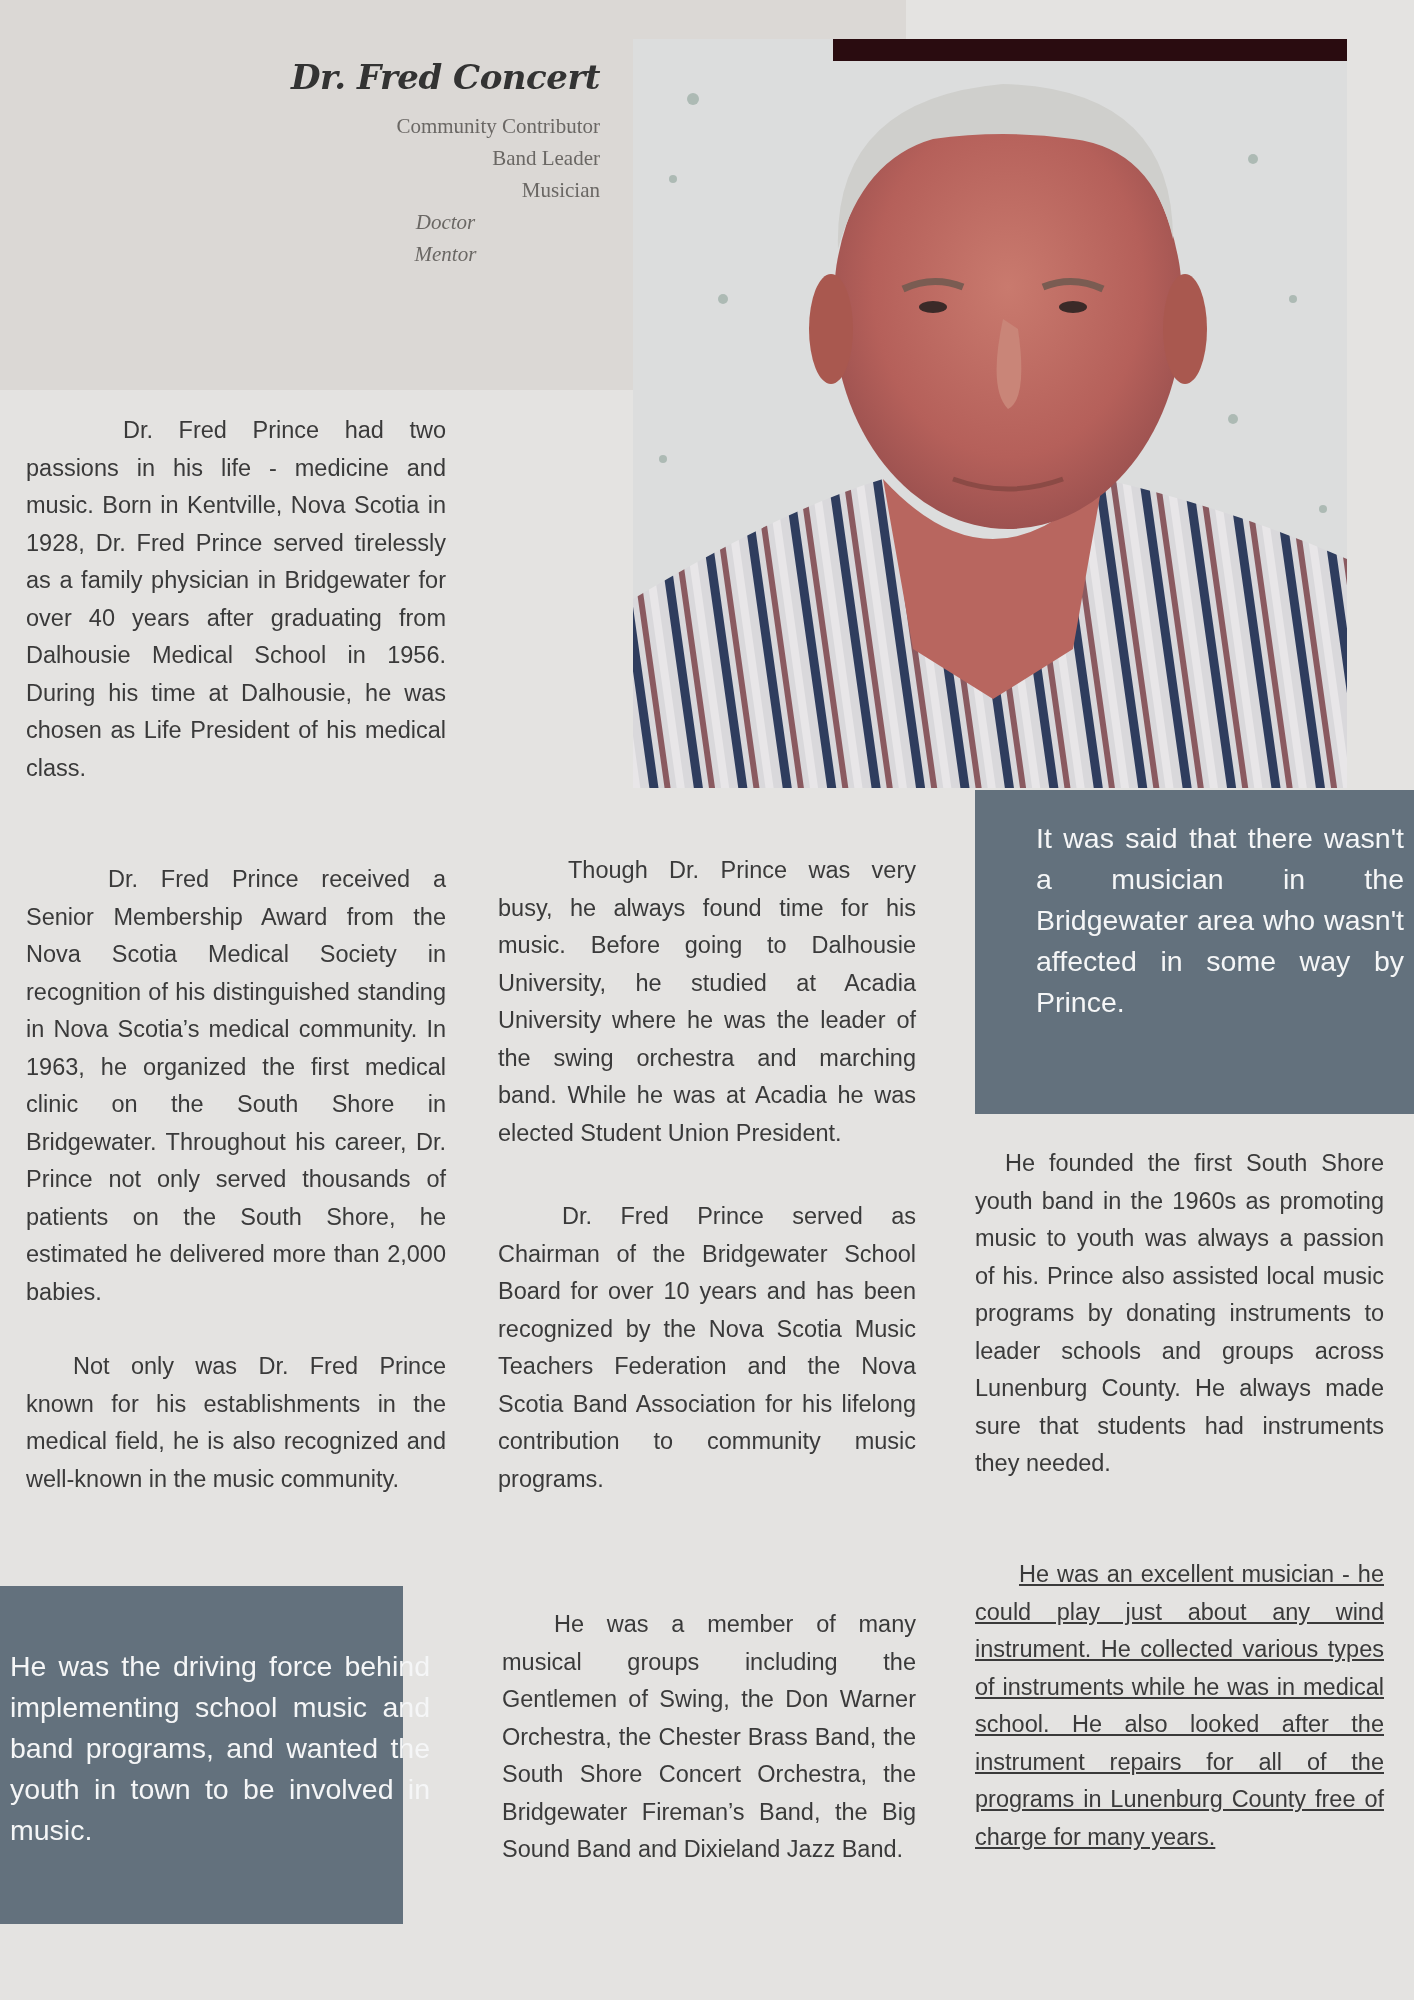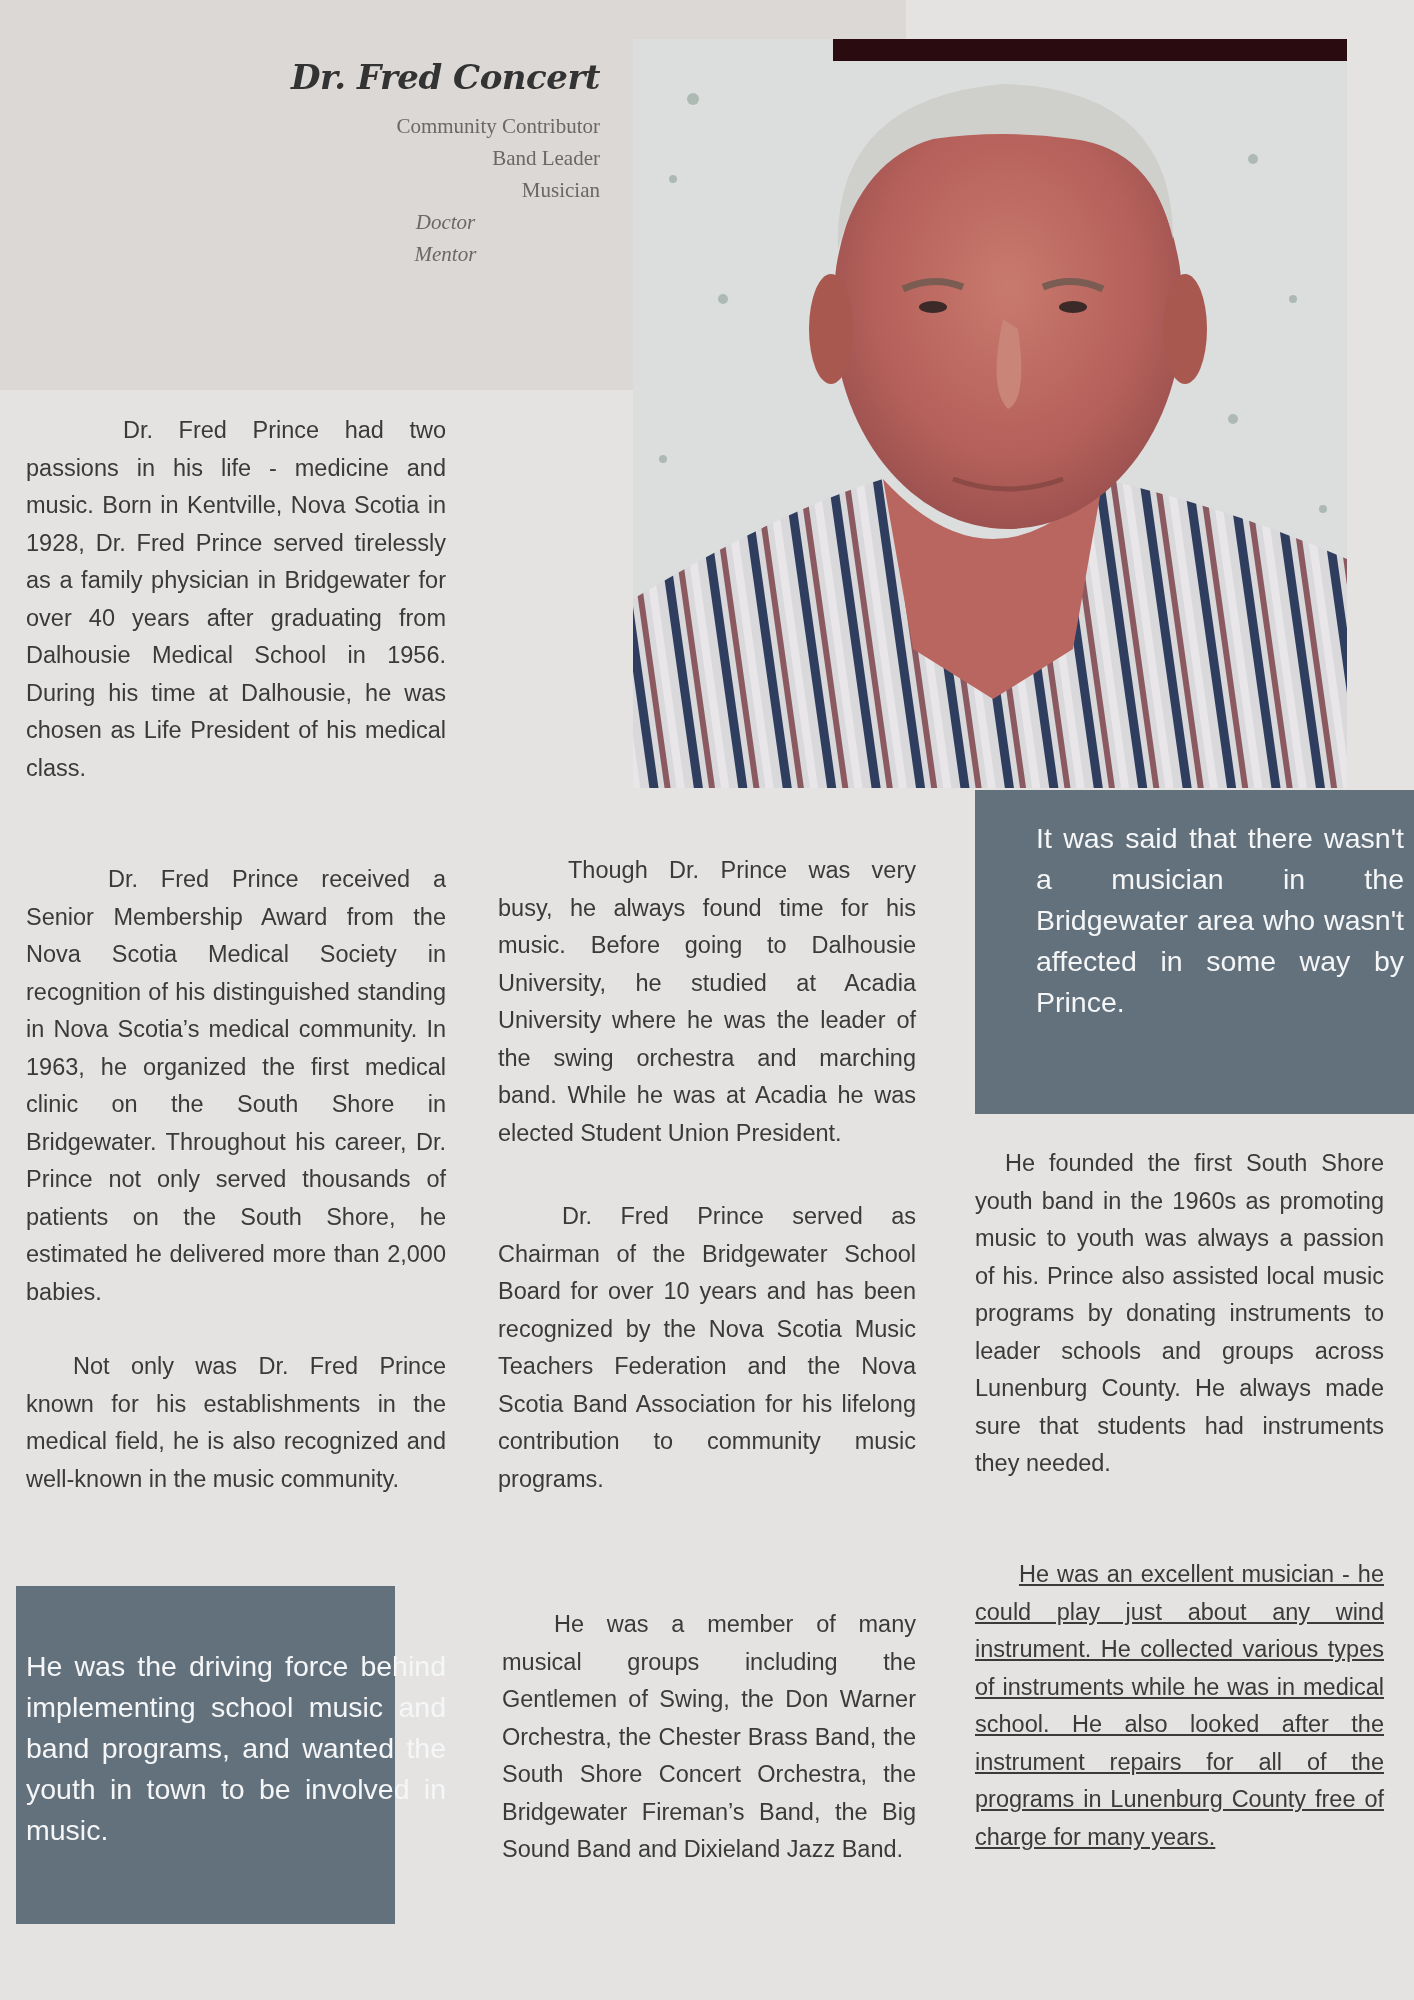--- a/index.html
+++ b/index.html
@@ -114,21 +114,21 @@
 
     <path d="M370 280 Q355 350 375 370 Q395 360 385 290" fill="#c98578"></path>
     <path d="M320 440 Q375 460 430 440" stroke="#8b4a45" stroke-width="5" fill="none"></path>
   </svg>
 </div>
 
 <p class="para indent-lg" style="left:26px; top:412px; width:420px;">Dr. Fred Prince had two passions in his life - medicine and music. Born in Kentville, Nova Scotia in 1928, Dr. Fred Prince served tirelessly as a family physician in Bridgewater for over 40 years after graduating from Dalhousie Medical School in 1956. During his time at Dalhousie, he was chosen as Life President of his medical class.</p>
 <p class="para indent-lg" style="left:26px; top:861px; width:420px; text-indent:82px;">Dr. Fred Prince received a Senior Membership Award from the Nova Scotia Medical Society in recognition of his distinguished standing in Nova Scotia’s medical community. In 1963, he organized the first medical clinic on the South Shore in Bridgewater. Throughout his career, Dr. Prince not only served thousands of patients on the South Shore, he estimated he delivered more than 2,000 babies.</p>
 <p class="para indent-md" style="left:26px; top:1348px; width:420px; text-indent:47px;">Not only was Dr. Fred Prince known for his establishments in the medical field, he is also recognized and well-known in the music community.</p>
 
-<div class="quote-box" style="left:16px; top:1586px; width:379px; height:338px;">
+<div class="quote-box" style="left:0; top:1586px; width:379px; height:338px;padding-left:24px;">
   <p class="quote-text" style="left:10px; top:60px; width:420px;">He was the driving force behind implementing school music and band programs, and wanted the youth in town to be involved in music.</p>
 </div>
 
 <p class="para indent-md" style="left:498px; top:824px; width:418px; text-indent:70px;margin-top:28px;">Though Dr. Prince was very busy, he always found time for his music. Before going to Dalhousie University, he studied at Acadia University where he was the leader of the swing orchestra and marching band. While he was at Acadia he was elected Student Union President.</p>
 <p class="para indent-md" style="left:498px; top:1198px; width:418px; text-indent:64px;">Dr. Fred Prince served as Chairman of the Bridgewater School Board for over 10 years and has been recognized by the Nova Scotia Music Teachers Federation and the Nova Scotia Band Association for his lifelong contribution to community music programs.</p>
 <p class="para indent-md" style="left:502px; top:1606px; width:414px; text-indent:52px;">He was a member of many musical groups including the Gentlemen of Swing, the Don Warner Orchestra, the Chester Brass Band, the South Shore Concert Orchestra, the Bridgewater Fireman’s Band, the Big Sound Band and Dixieland Jazz Band.</p>
 
 <div class="quote-box" style="left:975px; top:790px; width:439px; height:324px;">
   <p class="quote-text" style="left:61px; top:28px; width:368px;">It was said that there wasn't a musician in the Bridgewater area who wasn't affected in some way by Prince.</p>
 </div>

